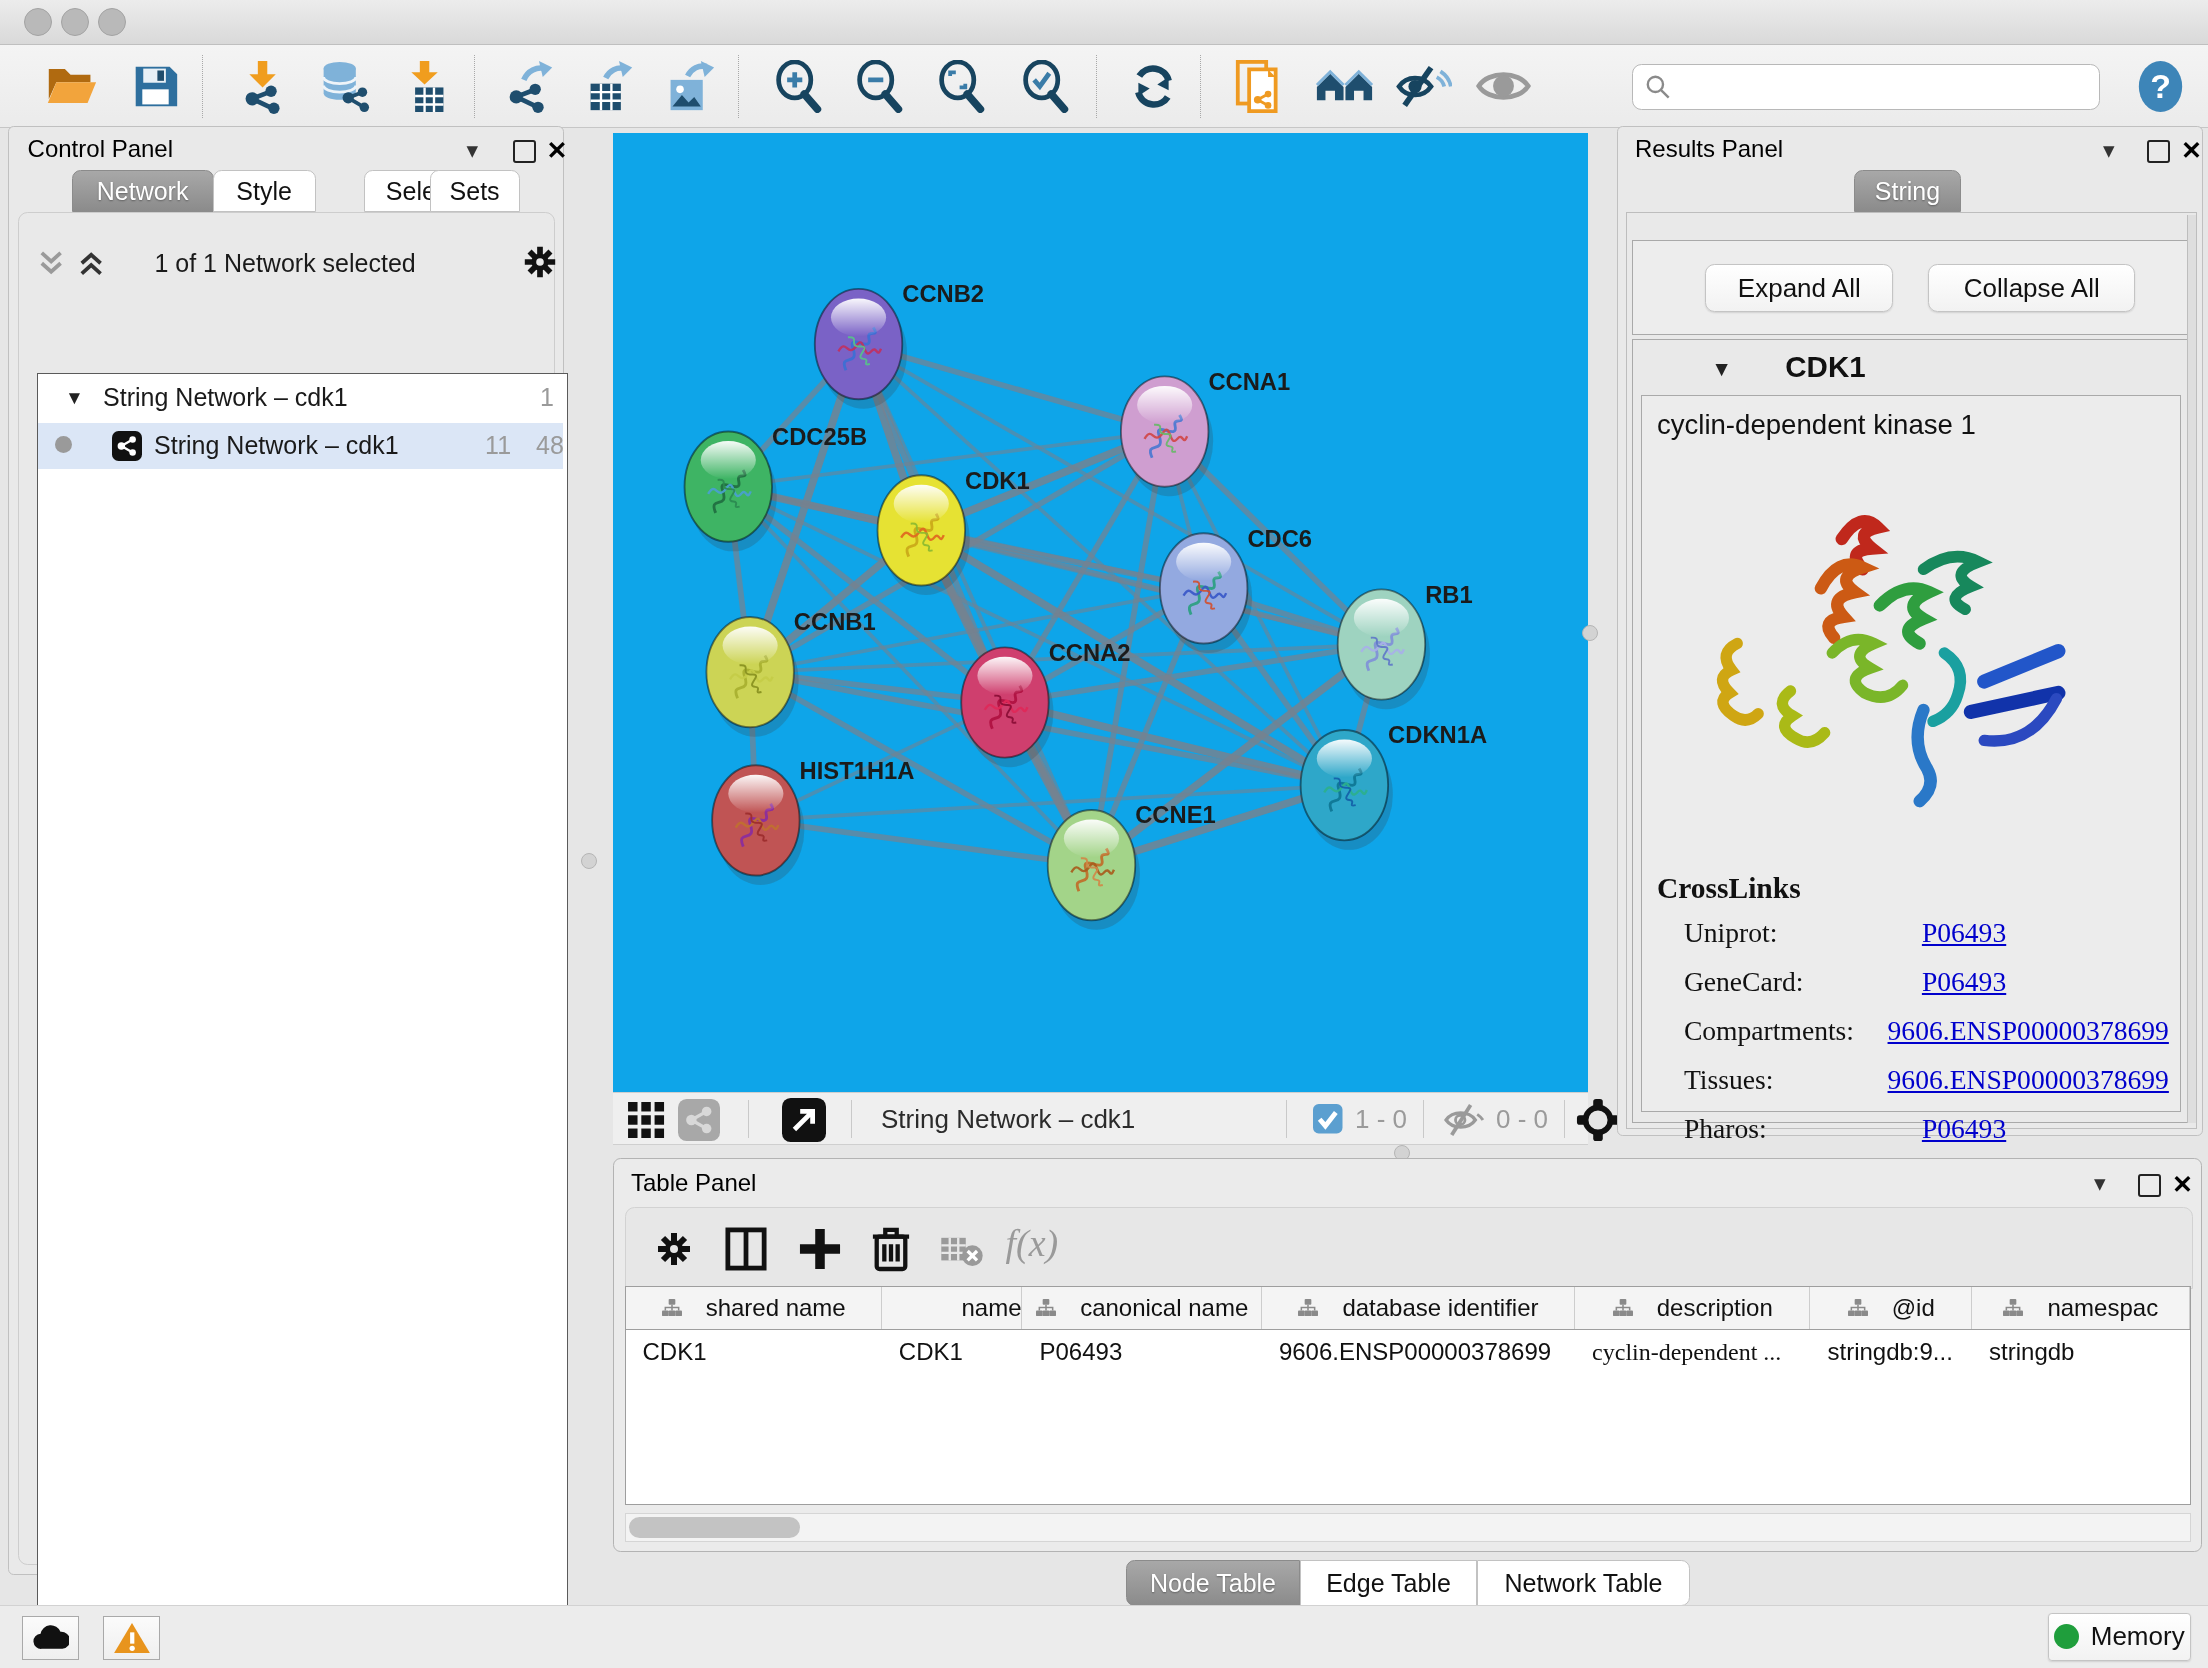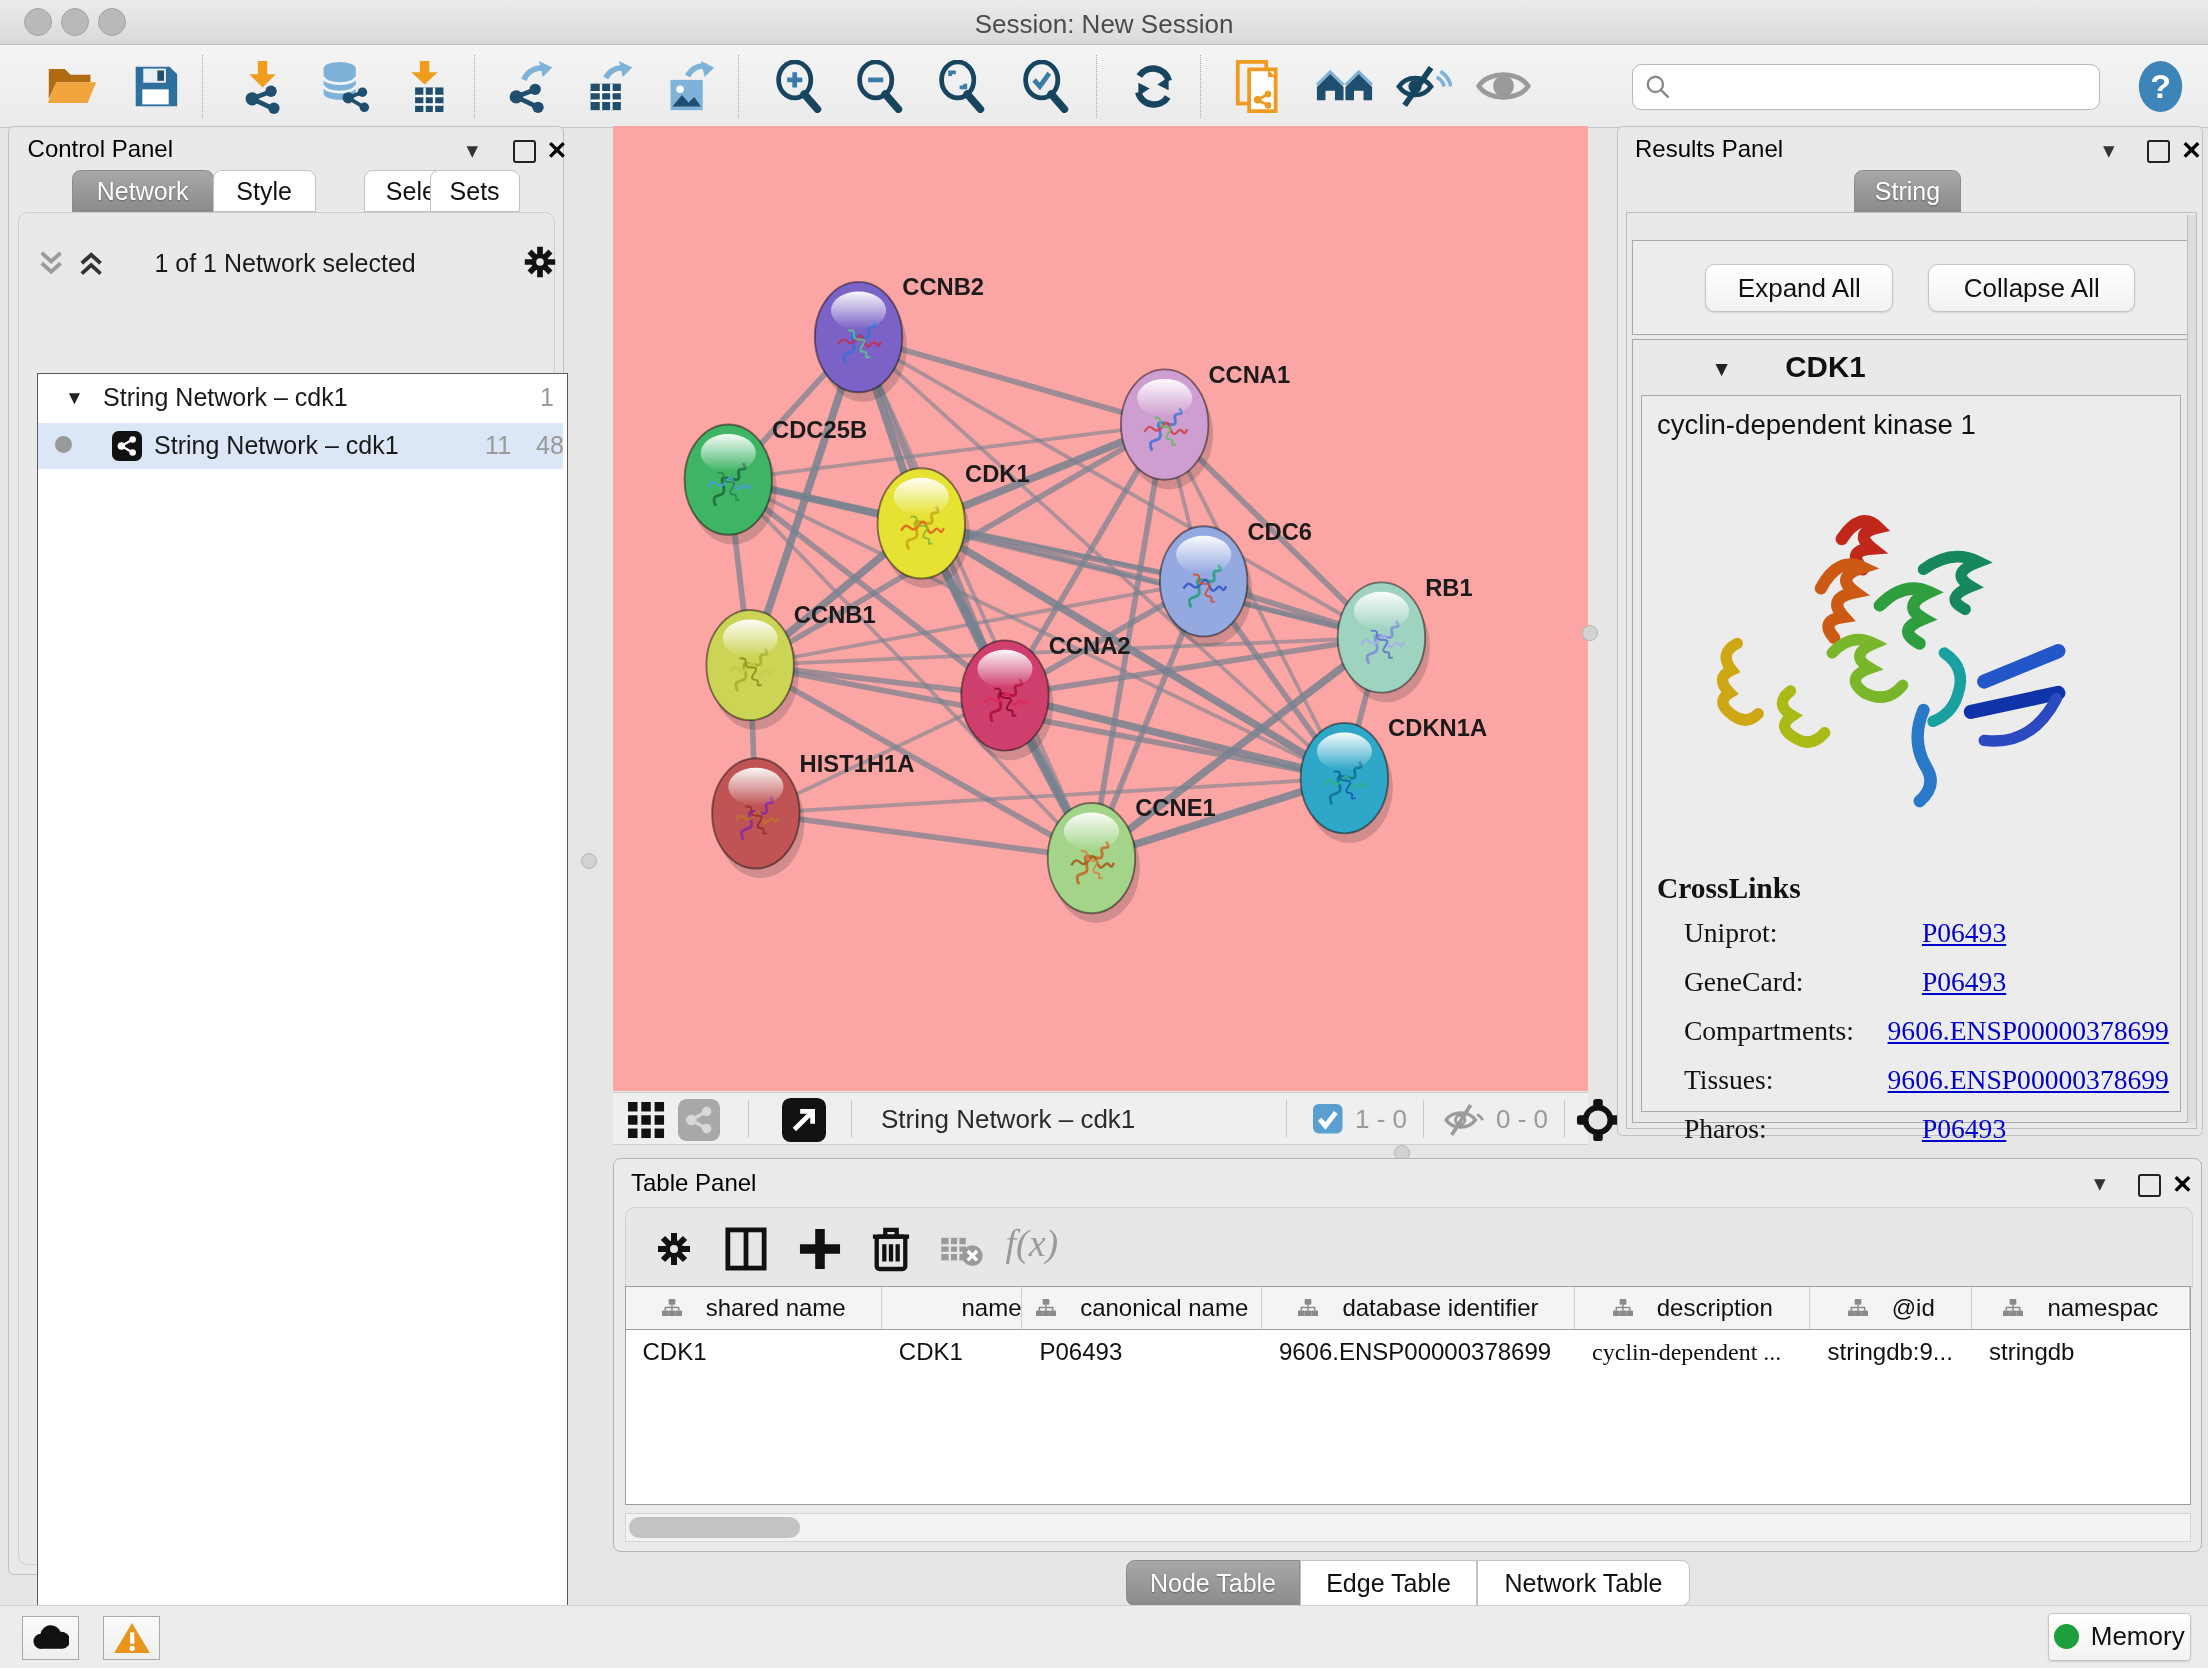--- a/index.html
+++ b/index.html
@@ -24,21 +24,21 @@
   .tab.sel{background:linear-gradient(#a8a8a8,#8b8b8b);color:#fff;border-color:#8b8b8b;
     text-shadow:0 1px 1.9px rgba(0,0,0,.35);}
   .cpanel{left:7.6px;top:126px;width:556px;height:1449px;background:#e9e9e9;border:1px solid #c0c0c0;
     border-radius:5.7px;box-sizing:border-box;}
   .cp-box{left:9.5px;top:85px;width:535px;height:1351px;border:1px solid #cdcdcd;border-radius:9.5px;
     background:#e9e9e9;}
   .netlist{left:18px;top:160px;width:529px;height:1274px;background:#fff;border:1.9px solid #5a5a5a;}
   .listrow{left:0;width:525px;height:46px;font-size:25px;color:#1a1a1a;}
   .listrow.sel{background:#dbe6f6;}
   .gray-num{color:#9a9a9a;}
-  .netview{left:613px;top:126px;width:975px;height:965px;background:#fca5a5;}
+  .netview{left:613px;top:133px;width:975px;height:965px;background:#0ea5e9;}
   .netfooter{left:613px;top:1092px;width:975px;height:51px;background:#efefef;border-top:1px solid #cfcfcf;
     border-bottom:1px solid #cfcfcf;}
   .vsep{width:0;height:38px;border-left:1px solid #c9c9c9;top:6.7px;}
   .rpanel{left:1617px;top:126px;width:586px;height:1010px;background:#e9e9e9;border:1px solid #c0c0c0;
     border-radius:5.7px;box-sizing:border-box;}
   .rbox{border:1px solid #a9a9a9;background:#ededed;}
   .btn{background:linear-gradient(#ffffff,#f2f2f2);border:1px solid #c4c4c4;border-radius:9.5px;
     display:flex;align-items:center;justify-content:center;font-size:26px;color:#111;
     box-shadow:0 1px 1.9px rgba(0,0,0,.12);}
   .serif{font-family:"Liberation Serif",serif;}
@@ -64,21 +64,20 @@
   svg{display:block;}
   text{font-family:"Liberation Sans",sans-serif;}
 </style>
 </head>
 <body>
 
 <div class="abs titlebar">
   <div class="abs tl" style="left:24px;"></div>
   <div class="abs tl" style="left:61px;"></div>
   <div class="abs tl" style="left:98px;"></div>
-  <div class="abs title-text">Session: New Session</div>
 </div>
 
 <div class="abs toolbar">
   <div class="abs tb" style="left:40px;">
     <svg width="53" height="46" viewBox="0 0 56 48">
       <path d="M4 6h17l6 6h21v8H12L4 38z" fill="#b06a10"></path>
         <path d="M12 20h42l-9 22H3z" fill="#f2a43c"></path>
       </svg>
   </div>
   <div class="abs tb" style="left:124px;">

